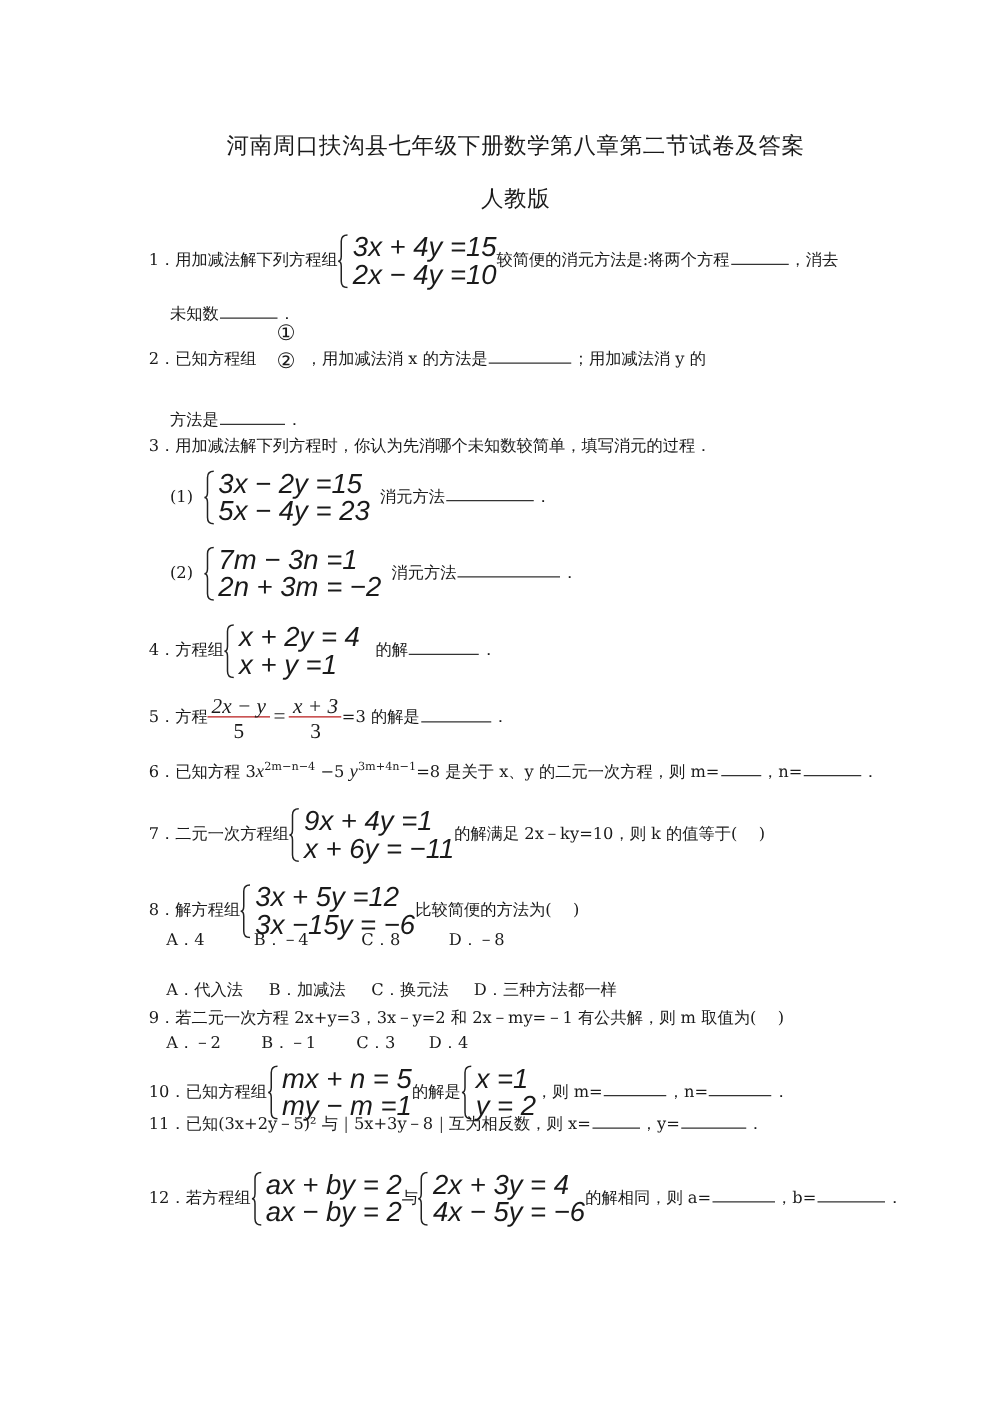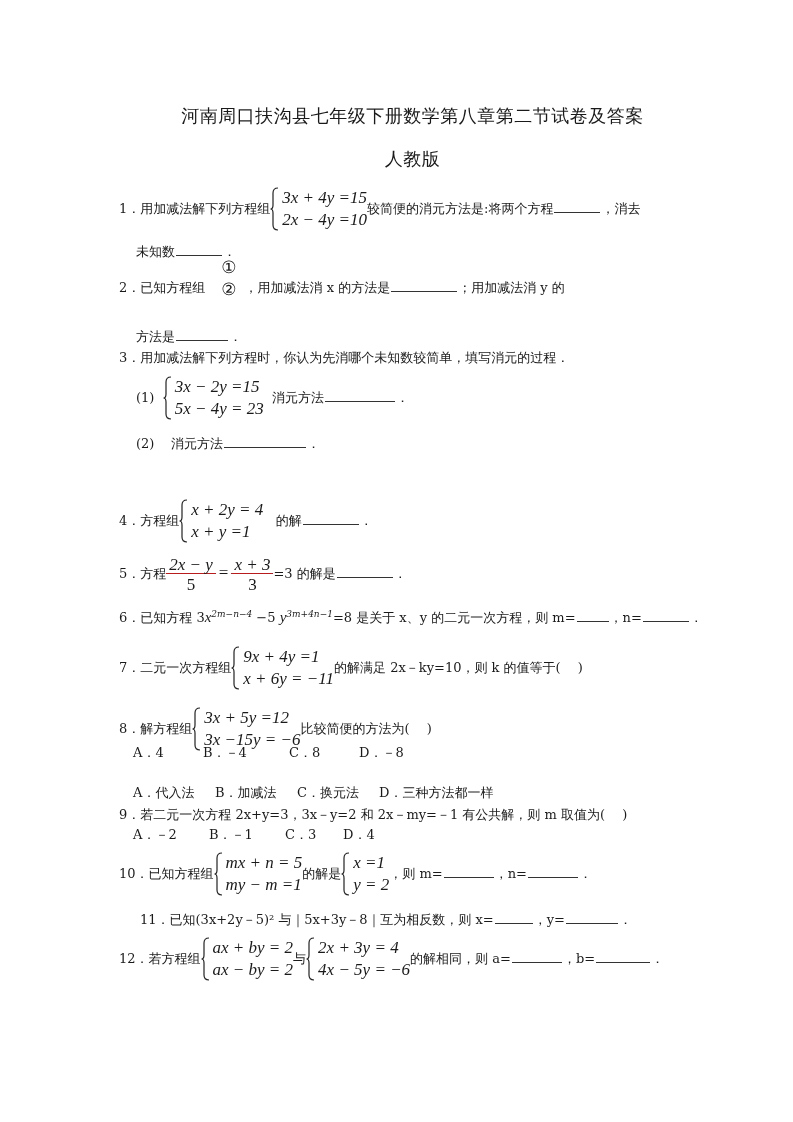--- a/index.html
+++ b/index.html
@@ -1,29 +1,29 @@
 <!DOCTYPE html>
 <html><head>
 <meta charset="utf-8">
 <style>
   html, body { margin: 0; padding: 0; background: #ffffff; }
   body { width: 793px; height: 1122px; position: relative; overflow: hidden;
          font-family: "DejaVu Serif", "Liberation Serif", serif; color: #1a1a1a; }
   .abs { position: absolute; }
   .title { left: 16px; width: 793px; text-align: center; font-size: 18px; letter-spacing: 0.5px; }
   .q { font-size: 13px; white-space: nowrap; line-height: 1; }
-  .sys { display: inline-block; position: relative; vertical-align: middle; padding-left: 12px; font-family: Liberation Serif, serif; font-size: 17px; line-height: 22px; }
+  .sys { display: inline-block; position: relative; vertical-align: middle; padding-left: 12px; font-family: Liberation Sans, sans-serif; font-size: 22px; line-height: 22px; }
   .sys .brace { position: absolute; left: 0; top: 0; width: 9px; height: 100%; }
   .sys .eq { display: block; font-style: italic; }
   .blank { display: inline-block; border-bottom: 1px solid #333; vertical-align: baseline; height: 1px; margin: 0 1px; }
   .frac { display: inline-block; vertical-align: middle; text-align: center; font-family: "Liberation Serif", serif; font-size: 17px; }
   .frac .num { display: block; border-bottom: 1px solid #b91c1c; padding: 0 3px; font-style: italic; }
   .frac .den { display: block; padding-top: 2px; }
   .math { font-family: "Liberation Serif", serif; font-style: italic; font-size: 15px; }
-  sup { font-size: 9px; font-style: italic; }
+  sup { font-size: 9px; }
   .circ { font-size: 17px; line-height: 22px; display: block; }
   .opt { display: inline-block; }
 </style>
 </head>
 <body>
 
 <div class="abs title" style="top:104px;">河南周口扶沟县七年级下册数学第八章第二节试卷及答案</div>
 <div class="abs title" style="top:147px;">人教版</div>
 
 <div class="abs q" style="left:119px; top:187px;">
@@ -44,21 +44,23 @@
 
 <div class="abs q" style="left:119px; top:351px;">
   <span>3．</span><span>用加减法解下列方程时，你认为先消哪个未知数较简单，填写消元的过程．</span>
 </div>
 <div class="abs q" style="left:136px; top:376px;">
   <span>(1)</span>&nbsp;&nbsp;<span class="sys"><svg class="brace" viewBox="0 0 9 44" preserveAspectRatio="none">
         <path d="M8 1 Q3 1 3 6 L3 18 Q3 22 0.5 22 Q3 22 3 26 L3 38 Q3 43 8 43" fill="none" stroke="#222" stroke-width="1.2"></path>
       </svg><span class="eq">3x − 2y =15</span><span class="eq">5x − 4y = 23</span></span>&nbsp;&nbsp;<span>消元方法</span><span class="blank" style="width:70px;"></span><span>．</span>
 </div>
 <div class="abs q" style="left:136px; top:437px;">
-  <span>(2)</span>&nbsp;&nbsp;&nbsp;&nbsp;<span>消元方法</span><span class="blank" style="width:82px;"></span><span>．</span>
+  <span>(2)</span>&nbsp;&nbsp;<span class="sys"><svg class="brace" viewBox="0 0 9 44" preserveAspectRatio="none">
+        <path d="M8 1 Q3 1 3 6 L3 18 Q3 22 0.5 22 Q3 22 3 26 L3 38 Q3 43 8 43" fill="none" stroke="#222" stroke-width="1.2"></path>
+      </svg><span class="eq">7m − 3n =1</span><span class="eq">2n + 3m = −2</span></span>&nbsp;&nbsp;<span>消元方法</span><span class="blank" style="width:82px;"></span><span>．</span>
 </div>
 
 <div class="abs q" style="left:119px; top:499px;">
   <span>4．</span><span>方程组</span><span class="sys"><svg class="brace" viewBox="0 0 9 44" preserveAspectRatio="none">
         <path d="M8 1 Q3 1 3 6 L3 18 Q3 22 0.5 22 Q3 22 3 26 L3 38 Q3 43 8 43" fill="none" stroke="#222" stroke-width="1.2"></path>
       </svg><span class="eq">x + 2y = 4</span><span class="eq">x + y =1</span></span>&nbsp;&nbsp;&nbsp;<span>的解</span><span class="blank" style="width:56px;"></span><span>．</span>
 </div>
 
 <div class="abs q" style="left:119px; top:556px;">
   <span>5．</span><span>方程</span><span class="frac"><span class="num">2x − y</span><span class="den">5</span></span><span class="math" style="font-style:normal; font-size:17px; margin:0 3px;">=</span><span class="frac"><span class="num">x + 3</span><span class="den">3</span></span><span>=3 的解是</span><span class="blank" style="width:56px;"></span><span>．</span>
@@ -94,21 +96,21 @@
 </div>
 
 <div class="abs q" style="left:119px; top:852px;">
   <span>10．</span><span>已知方程组</span><span class="sys"><svg class="brace" viewBox="0 0 9 44" preserveAspectRatio="none">
         <path d="M8 1 Q3 1 3 6 L3 18 Q3 22 0.5 22 Q3 22 3 26 L3 38 Q3 43 8 43" fill="none" stroke="#222" stroke-width="1.2"></path>
       </svg><span class="eq">mx + n = 5</span><span class="eq">my − m =1</span></span><span>的解是</span><span class="sys"><svg class="brace" viewBox="0 0 9 44" preserveAspectRatio="none">
         <path d="M8 1 Q3 1 3 6 L3 18 Q3 22 0.5 22 Q3 22 3 26 L3 38 Q3 43 8 43" fill="none" stroke="#222" stroke-width="1.2"></path>
       </svg><span class="eq">x =1</span><span class="eq">y = 2</span></span><span>，则 m=</span><span class="blank" style="width:50px;"></span><span>，n=</span><span class="blank" style="width:50px;"></span><span>．</span>
 </div>
 
-<div class="abs q" style="left:119px; top:913px;margin-left:21px;">
+<div class="abs q" style="left:119px; top:893px;">
   <span>11．</span><span>已知(3x+2y－5)² 与｜5x+3y－8｜互为相反数，则 x=</span><span class="blank" style="width:38px;"></span><span>，y=</span><span class="blank" style="width:52px;"></span><span>．</span>
 </div>
 
 <div class="abs q" style="left:119px; top:937px;">
   <span>12．</span><span>若方程组</span><span class="sys"><svg class="brace" viewBox="0 0 9 44" preserveAspectRatio="none">
         <path d="M8 1 Q3 1 3 6 L3 18 Q3 22 0.5 22 Q3 22 3 26 L3 38 Q3 43 8 43" fill="none" stroke="#222" stroke-width="1.2"></path>
       </svg><span class="eq">ax + by = 2</span><span class="eq">ax − by = 2</span></span><span>与</span><span class="sys"><svg class="brace" viewBox="0 0 9 44" preserveAspectRatio="none">
         <path d="M8 1 Q3 1 3 6 L3 18 Q3 22 0.5 22 Q3 22 3 26 L3 38 Q3 43 8 43" fill="none" stroke="#222" stroke-width="1.2"></path>
       </svg><span class="eq">2x + 3y = 4</span><span class="eq">4x − 5y = −6</span></span><span>的解相同，则 a=</span><span class="blank" style="width:50px;"></span><span>，b=</span><span class="blank" style="width:54px;"></span><span>．</span>
 </div>

